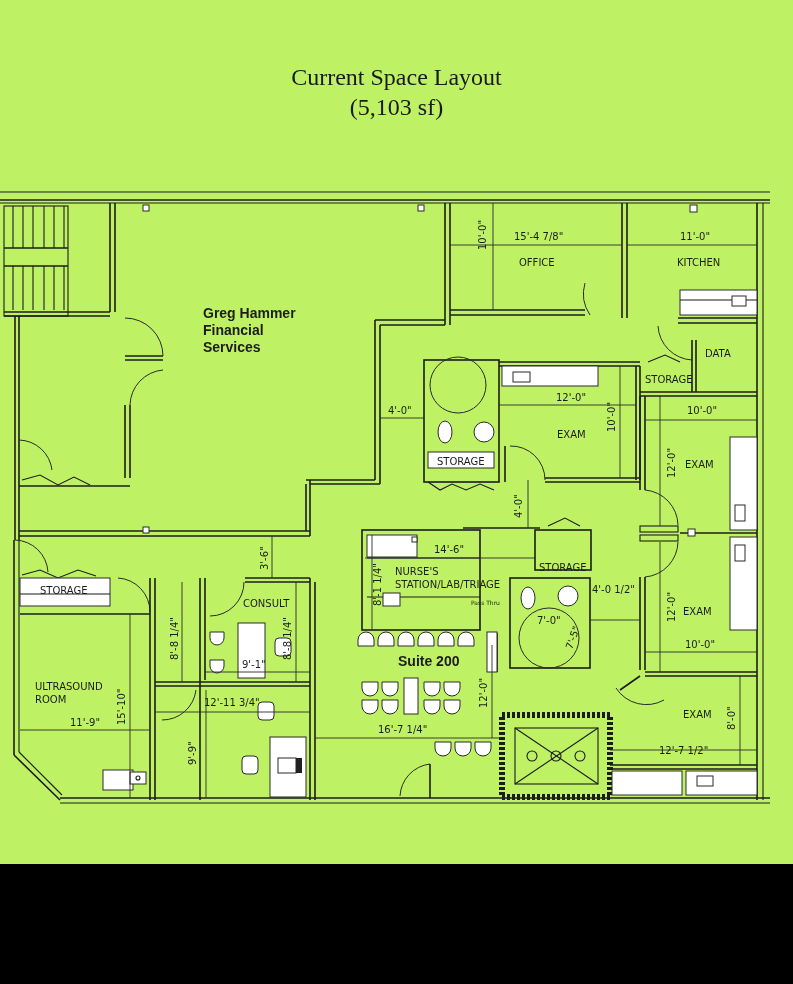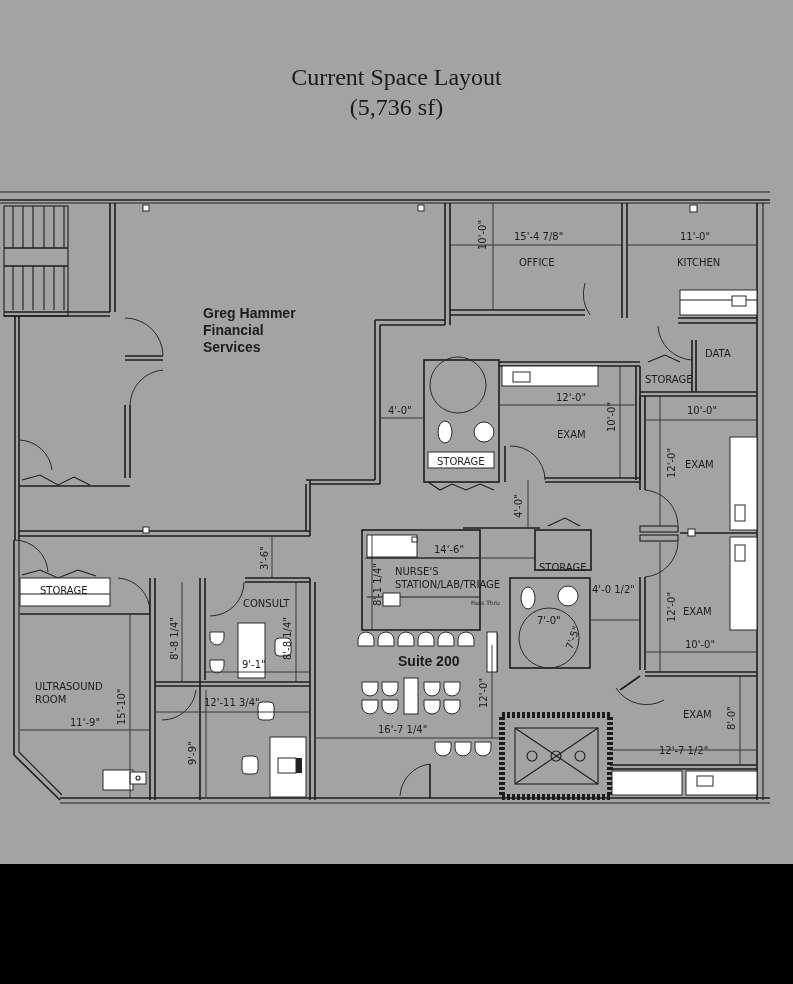--- a/index.html
+++ b/index.html
@@ -2,21 +2,21 @@
 <html><head>
 <meta charset="utf-8">
 <style>
   html, body { margin: 0; padding: 0; }
   body {
     width: 793px; height: 984px; background: #000000; overflow: hidden;
     position: relative;
   }
   .page {
     position: absolute; left: 0; top: 0; width: 793px; height: 864px;
-    background: #a3a3a3;
+    background: #bef264;
   }
   .title {
     position: absolute; left: 0; top: 62px; width: 793px; text-align: center;
     font-family: "Liberation Serif", "DejaVu Serif", serif;
     font-size: 24px; line-height: 30px; color: #1a1a1a;
   }
   .plan { position: absolute; left: 0; top: 0; }
   .plan .w { stroke: #1c1c1c; stroke-width: 1.6; fill: none; }
   .plan .wt { stroke: #1c1c1c; stroke-width: 1.1; fill: none; }
   .plan .dim { stroke: #2a2a2a; stroke-width: 0.9; fill: none; }
@@ -29,21 +29,21 @@
   .bottom-band {
     position: absolute; left: 0; top: 864px; width: 793px; height: 120px; background: #000;
   }
 </style>
 </head>
 <body>
 
 <div class="page">
   <div class="title">
     <div>Current Space Layout</div>
-    <div>(5,736 sf)</div>
+    <div>(5,103 sf)</div>
   </div>
 
   <svg class="plan" width="793" height="864" viewBox="0 0 793 864">
 
     <g>
       <line class="wt" x1="0" y1="192" x2="770" y2="192"></line>
       <line class="w" x1="0" y1="200" x2="770" y2="200"></line>
       <line class="wt" x1="0" y1="203" x2="770" y2="203"></line>
 
       <line class="w" x1="757" y1="203" x2="757" y2="800"></line>

